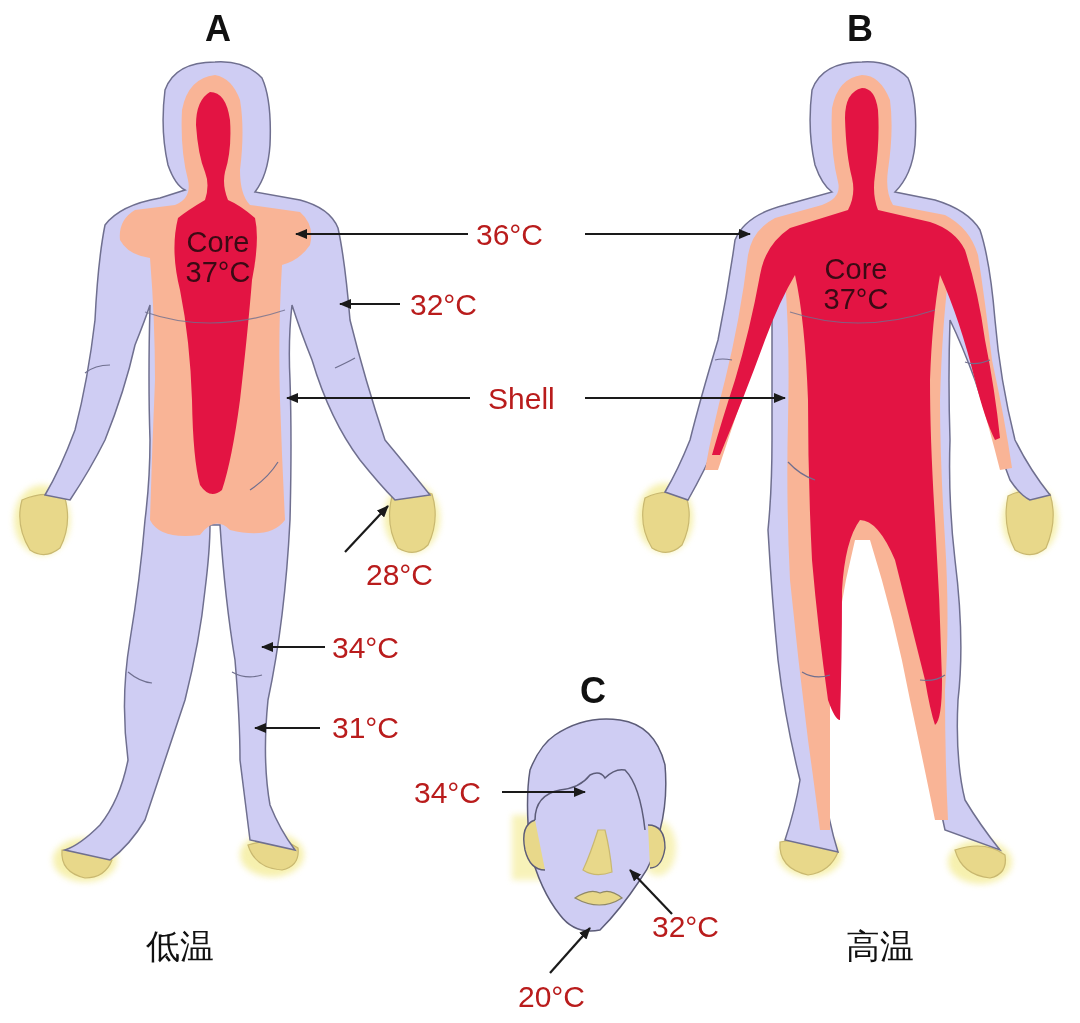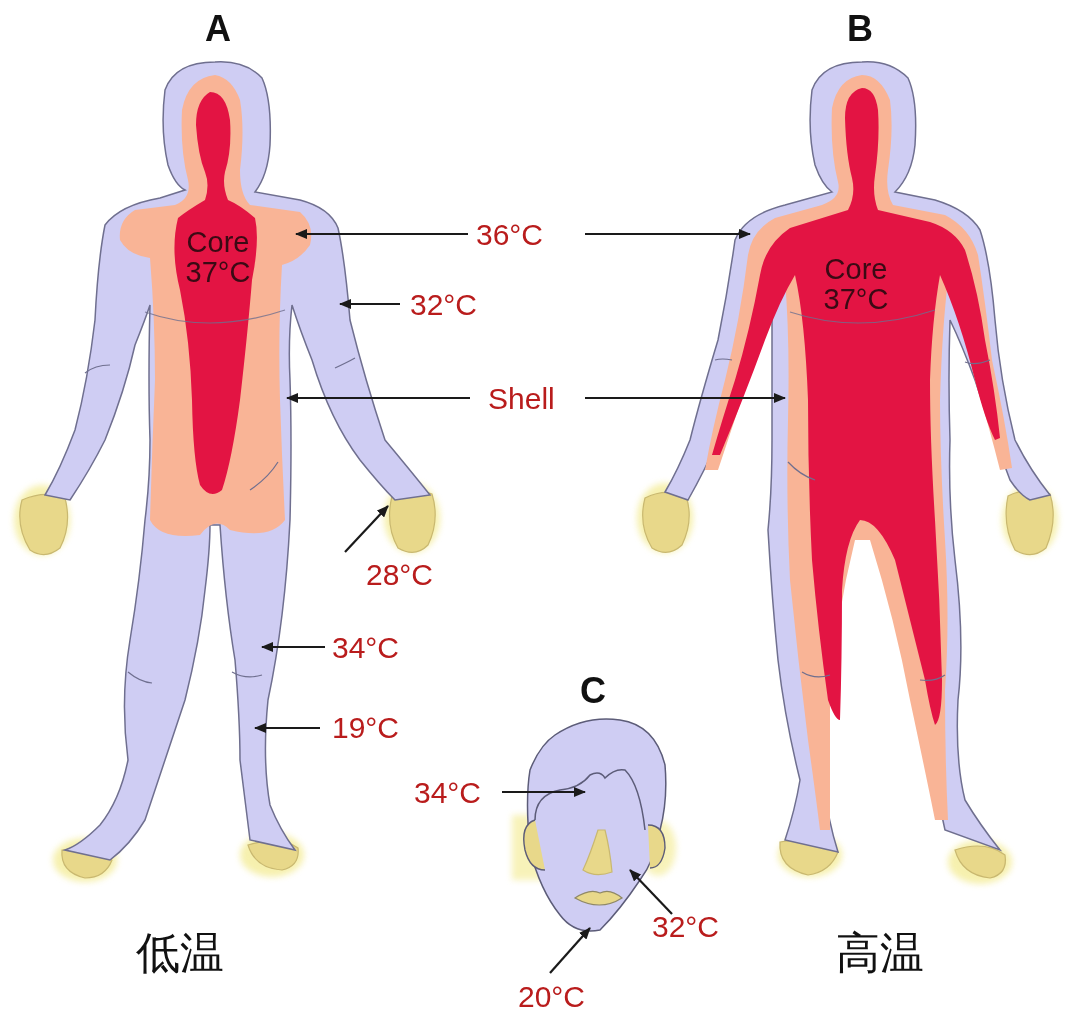--- a/index.html
+++ b/index.html
@@ -5,21 +5,21 @@
   html, body { margin: 0; padding: 0; background: #ffffff; }
   body { width: 1080px; height: 1023px; position: relative; overflow: hidden;
          font-family: "Liberation Sans", "DejaVu Sans", sans-serif; }
   #fig { position: absolute; left: 0; top: 0; }
   .panel-label { position: absolute; font-weight: bold; font-size: 36px; color: #111; 
                  font-family: "Liberation Sans", sans-serif; transform: translateX(-50%); }
   .temp { position: absolute; font-size: 30px; color: #b91c1c; line-height: 1;
           font-family: "Liberation Sans", sans-serif; white-space: nowrap; }
   .core-label { position: absolute; font-size: 29px; color: #3a0a14; text-align: center;
                 line-height: 1.05; transform: translateX(-50%); font-family: "Liberation Sans", sans-serif; }
-  .caption { position: absolute; font-size: 44px; color: #111; transform: translateX(-50%);
+  .caption { position: absolute; font-size: 34px; color: #111; transform: translateX(-50%);
              font-family: Liberation Serif, serif; }
 </style>
 </head>
 <body>
 
 <svg id="fig" width="1080" height="1023" viewBox="0 0 1080 1023" xmlns="http://www.w3.org/2000/svg">
   <defs>
     <marker id="ah" markerWidth="12" markerHeight="10" refX="11" refY="5" orient="auto" markerUnits="userSpaceOnUse">
       <path d="M0,0 L12,5 L0,10 z" fill="#1a1a1a"></path>
     </marker>
@@ -182,19 +182,19 @@
 <div class="core-label" style="left:856px; top:254px;">
   <div>Core</div>
   <div>37°C</div>
 </div>
 
 <div class="temp" style="left:476px; top:220px;">36°C</div>
 <div class="temp" style="left:410px; top:290px;">32°C</div>
 <div class="temp" style="left:488px; top:384px;">Shell</div>
 <div class="temp" style="left:330px; top:560px;margin-left:36px;">28°C</div>
 <div class="temp" style="left:332px; top:633px;">34°C</div>
-<div class="temp" style="left:332px; top:713px;">19°C</div>
+<div class="temp" style="left:332px; top:713px;">31°C</div>
 <div class="temp" style="left:414px; top:778px;">34°C</div>
 <div class="temp" style="left:652px; top:912px;">32°C</div>
 <div class="temp" style="left:518px; top:982px;">20°C</div>
 
 <div class="caption" style="left:180px; top:924px;">低温</div>
 <div class="caption" style="left:880px; top:924px;">高温</div>
 
 </body></html>

